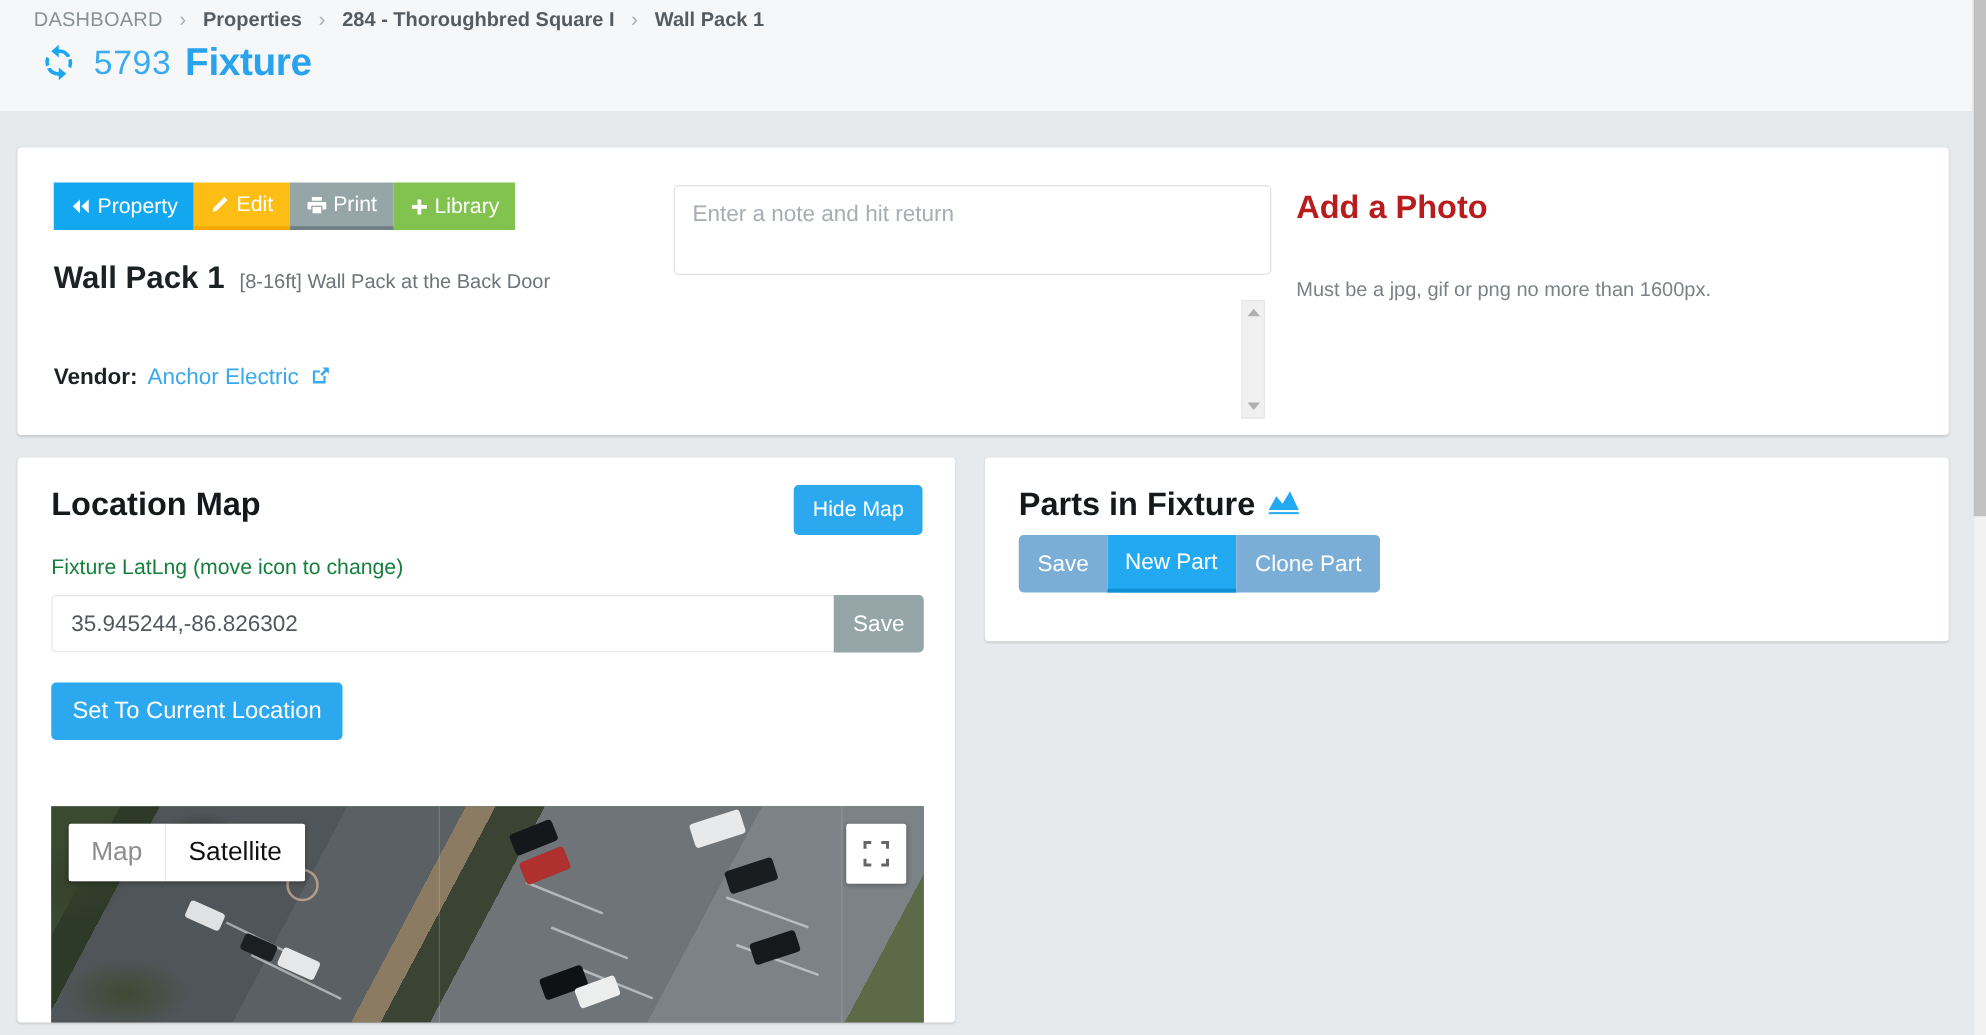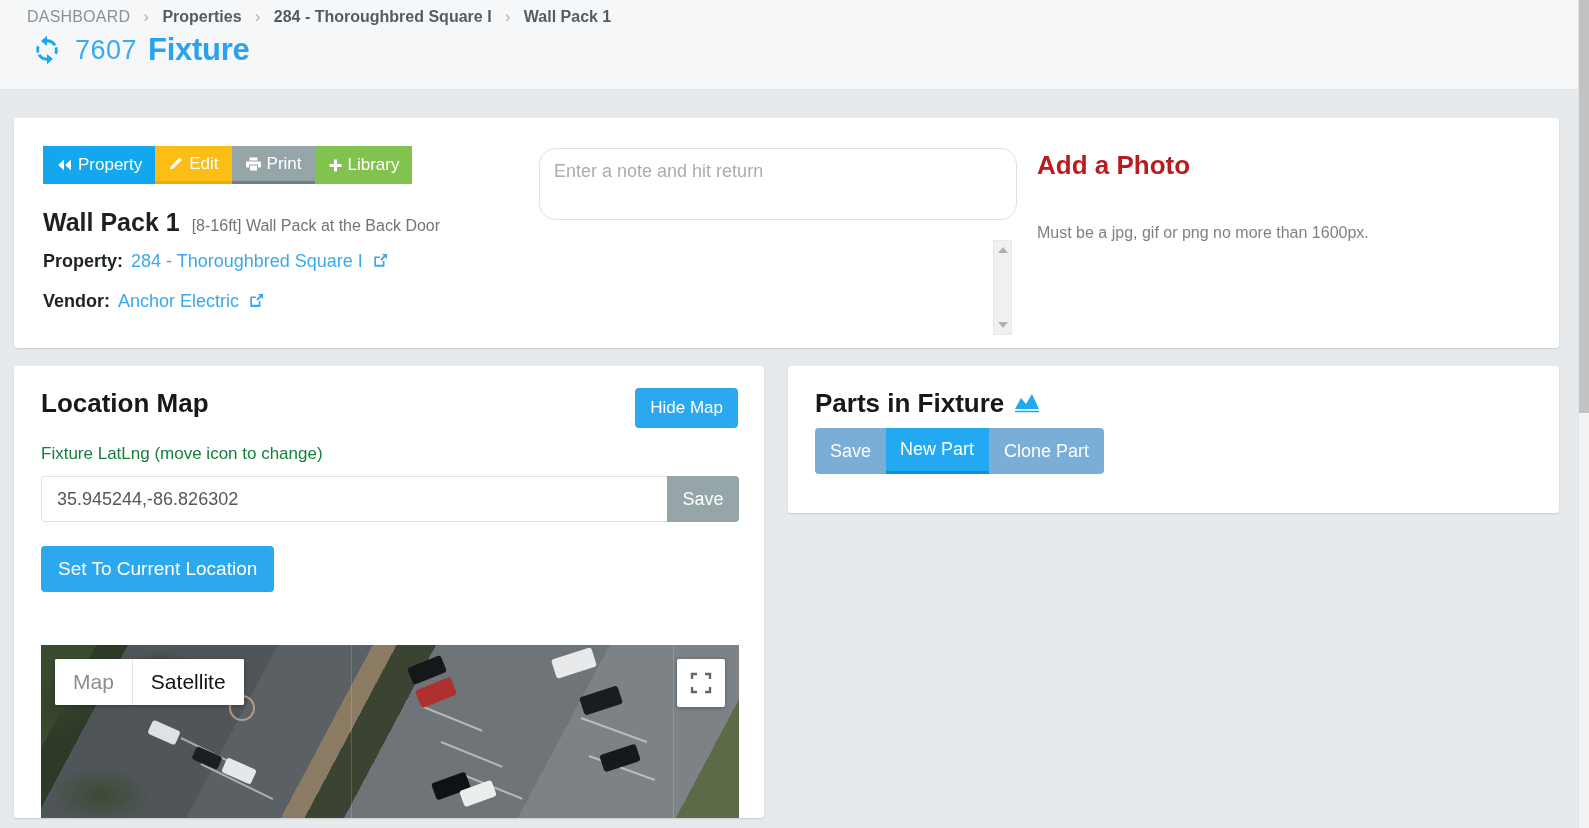--- a/index.html
+++ b/index.html
@@ -91,21 +91,21 @@
   #fx-property { top: 133px; }
   #fx-vendor   { top: 173px; }
   .fx-label { font-weight: bold; color: #1c2124; }
   .fx-link { color: #39a9ec; text-decoration: none; margin-left: 3px; }
   .ext-icon { margin-left: 5px; vertical-align: -1px; }
 
   
   .note-box {
     position: absolute; top: 30px; left: 525px;
     width: 478px; height: 72px;
-    border: 1px solid #dfe3e6; border-radius: 16px;
+    border: 1px solid #dfe3e6; border-radius: 4px;
     background: #fff;
     padding: 12px 14px;
     font-size: 18px; color: #9aa0a5;
     resize: none; outline: none;
     font-family: "Liberation Sans", sans-serif;
   }
   .note-box::placeholder { color: #a7adb2; }
   .note-scroll {
     position: absolute; top: 122px; left: 979px;
     width: 19px; height: 95px;
@@ -287,21 +287,21 @@
 
     <div class="title-row">
       <span class="tb-icon">
         <svg class="sync-icon" viewBox="0 0 24 24" fill="#1aa7f0">
           <path d="M12 4a8 8 0 0 1 7.06 4.24l-2.2.6A5.8 5.8 0 0 0 12 6.2V9L7.5 5.2 12 1.4V4z"></path>
           <path d="M12 20a8 8 0 0 1-7.06-4.24l2.2-.6A5.8 5.8 0 0 0 12 17.8V15l4.5 3.8L12 22.6V20z"></path>
           <path d="M4.3 14.2A8 8 0 0 1 4.5 8.6l1.9 1.2a5.8 5.8 0 0 0-.1 3.9l-2 .5z"></path>
           <path d="M19.7 9.8a8 8 0 0 1-.2 5.6l-1.9-1.2a5.8 5.8 0 0 0 .1-3.9l2-.5z"></path>
         </svg>
       </span>
-      <span class="title-num">7607</span>
+      <span class="title-num">5793</span>
       <span class="title-main">Fixture</span>
     </div>
   </div>
 
   <div class="card" id="card-main">
 
     <div class="btn-group">
       <button class="tb-btn tb-prop">
         <span class="tb-icon">
           <svg width="17" height="14" viewBox="0 0 17 14" fill="#fff">
@@ -337,30 +337,20 @@
         </span>
         <span>Library</span>
       </button>
     </div>
 
     <div class="fx-name-row">
       <span class="fx-name">Wall Pack 1</span>
       <span class="fx-desc">[8-16ft] Wall Pack at the Back Door</span>
     </div>
 
-    <div class="fx-line" id="fx-property">
-      <span class="fx-label">Property:</span>
-      <a class="fx-link" href="#">284 - Thoroughbred Square I</a>
-      <span class="ext-icon">
-        <svg width="15" height="15" viewBox="0 0 16 16" fill="#39a9ec">
-          <path d="M9.5 1h5.5v5.5l-2-2-3.8 3.8-1.5-1.5L11.5 3l-2-2z"></path>
-          <path d="M1.4 3.6h6v1.8H3.2v7.2h7.2V8.4h1.8v6.4H1.4V3.6z"></path>
-        </svg>
-      </span>
-    </div>
 
     <div class="fx-line" id="fx-vendor">
       <span class="fx-label">Vendor:</span>
       <a class="fx-link" href="#">Anchor Electric</a>
       <span class="ext-icon">
         <svg width="15" height="15" viewBox="0 0 16 16" fill="#39a9ec">
           <path d="M9.5 1h5.5v5.5l-2-2-3.8 3.8-1.5-1.5L11.5 3l-2-2z"></path>
           <path d="M1.4 3.6h6v1.8H3.2v7.2h7.2V8.4h1.8v6.4H1.4V3.6z"></path>
         </svg>
       </span>

